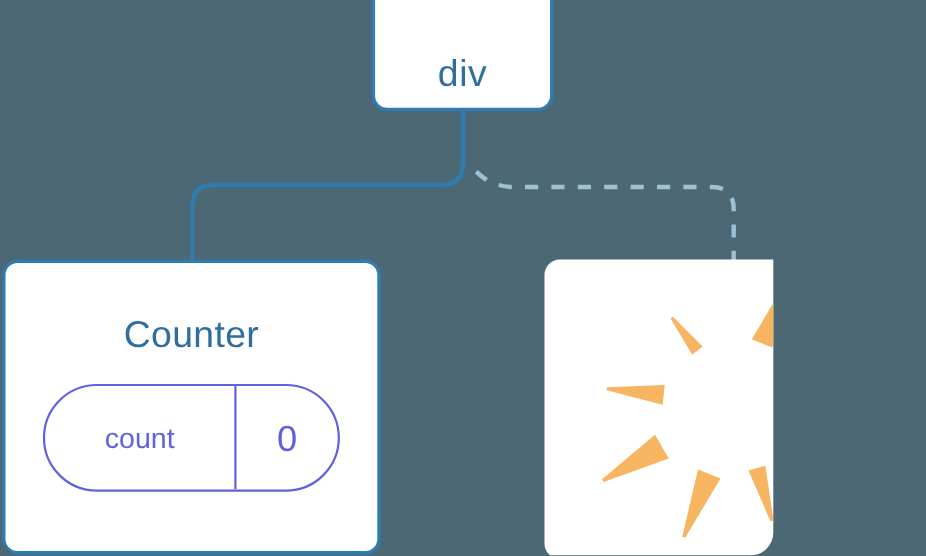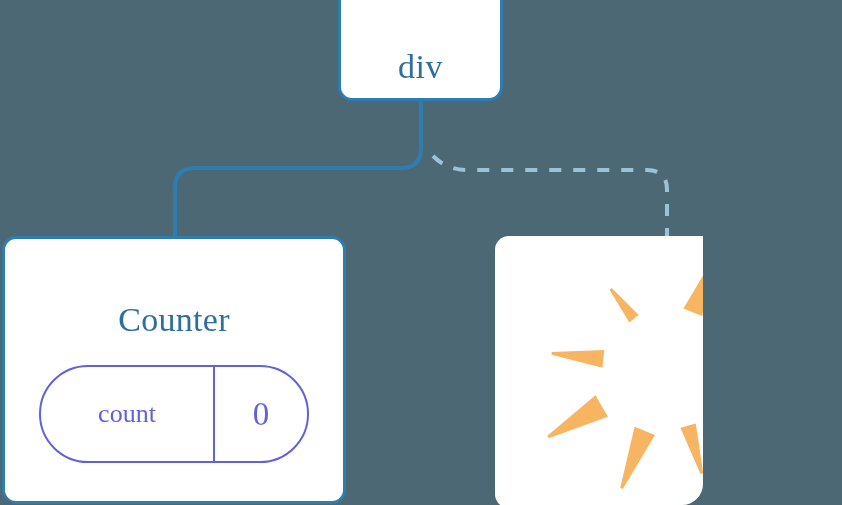--- a/index.html
+++ b/index.html
@@ -7,21 +7,21 @@
     margin: 0;
     padding: 0;
     background: #4d6875;
   }
   #stage {
     position: relative;
     width: 703px;
     height: 505px;
     background: #4d6875;
     overflow: hidden;
-    font-family: Liberation Serif, serif;
+    font-family: Liberation Sans, sans-serif;
     border-radius: 21px;
   }
 
   
   #connectors {
     position: absolute;
     left: 0;
     top: 0;
     width: 842px;
     height: 505px;
@@ -58,21 +58,21 @@
     top: 236px;
     width: 344px;
     height: 268px;
     box-sizing: border-box;
     background: #ffffff;
     border: 3px solid #2f7cb0;
     border-radius: 14px;
     display: flex;
     flex-direction: column;
     align-items: center;
-    padding-top: 64px;
+    padding-top: 48px;
   }
   .node-counter-title {
     font-size: 34px;
     color: #2e6f9e;
     letter-spacing: 0.3px;
     line-height: 1;
     margin-bottom: 28px;
   }
 
   

